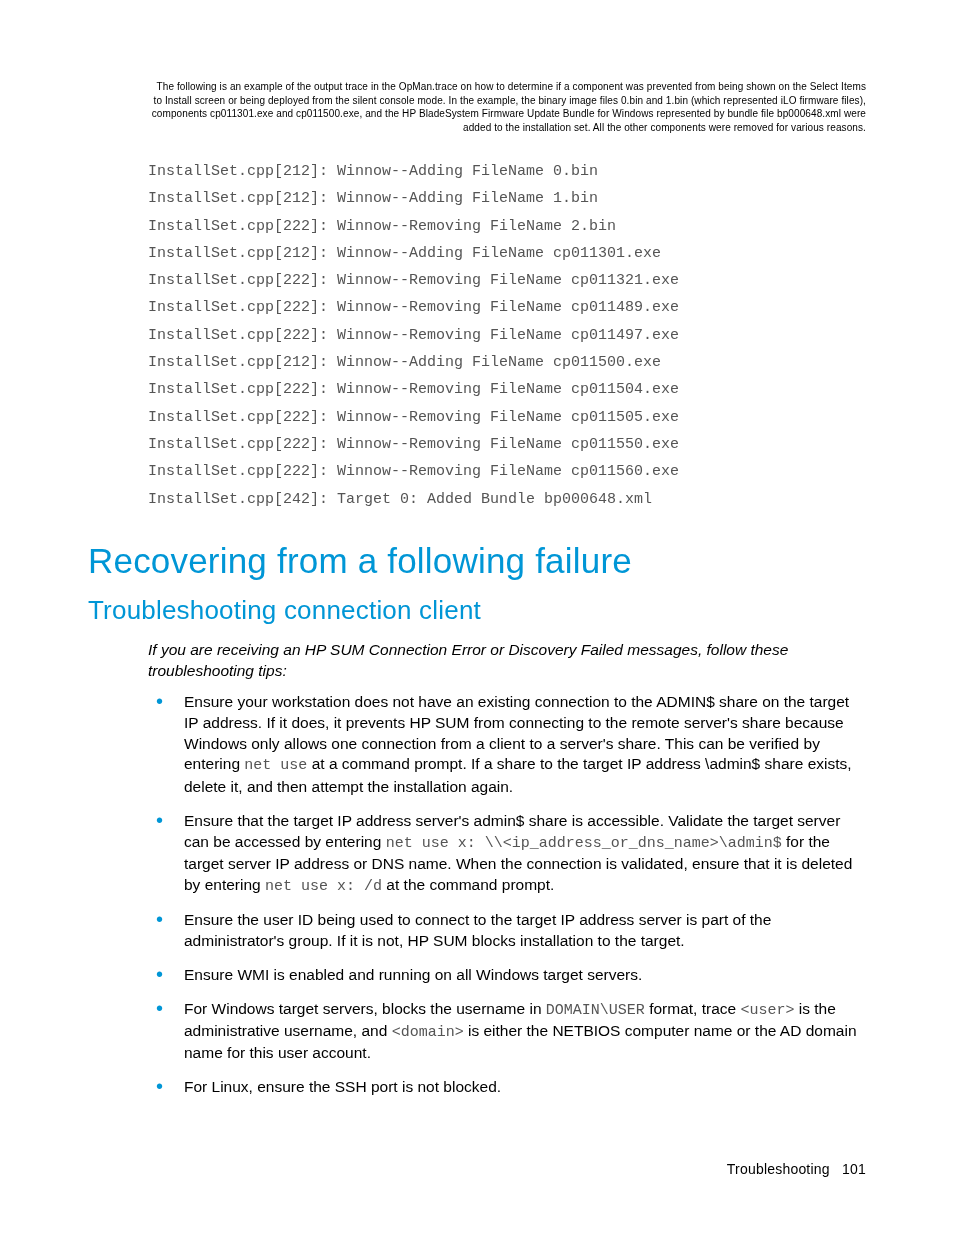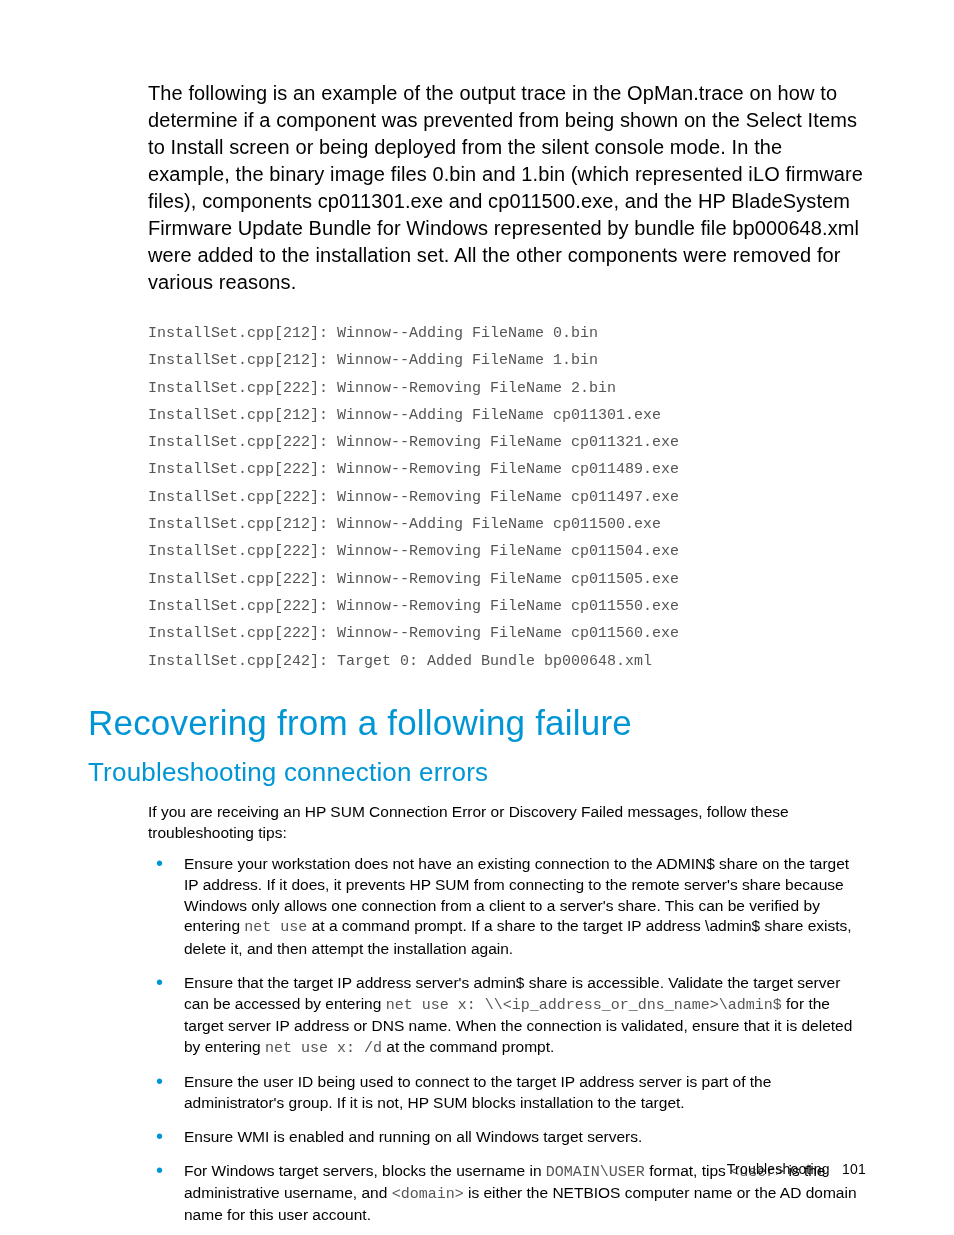--- a/index.html
+++ b/index.html
@@ -14,24 +14,25 @@
     position: relative;
     box-sizing: border-box;
   }
   .page {
     padding: 80px 88px 0 88px;
   }
   .intro-wrap {
     margin-left: 60px;
   }
   p.body {
-    font-size: 20px;
+    font-size: 10px;
     line-height: 1.35;
     margin: 0 0 8px 0;
     letter-spacing: 0.1px;
+    text-align: right;
   }
   pre.trace {
     font-family: "Courier New", Courier, monospace;
     font-size: 15px;
     color: #555;
     line-height: 1.82;
     margin: 24px 0 0 0;
     white-space: pre;
   }
   h1.section {
@@ -47,20 +48,21 @@
     color: #0096d6;
     margin: 14px 0 8px 0;
     letter-spacing: 0.2px;
   }
   .tips-intro {
     margin-left: 60px;
     font-size: 15.5px;
     line-height: 1.35;
     margin-top: 14px;
     margin-bottom: 10px;
+    font-style: italic;
   }
   ul.bullets {
     list-style: none;
     margin: 0 0 0 60px;
     padding: 0;
   }
   ul.bullets > li {
     position: relative;
     padding-left: 36px;
     font-size: 15.5px;
@@ -107,30 +109,30 @@
 InstallSet.cpp[212]: Winnow--Adding FileName cp011500.exe
 InstallSet.cpp[222]: Winnow--Removing FileName cp011504.exe
 InstallSet.cpp[222]: Winnow--Removing FileName cp011505.exe
 InstallSet.cpp[222]: Winnow--Removing FileName cp011550.exe
 InstallSet.cpp[222]: Winnow--Removing FileName cp011560.exe
 InstallSet.cpp[242]: Target 0: Added Bundle bp000648.xml</pre>
   </div>
 
   <h1 class="section">Recovering from a following failure</h1>
 
-  <h2 class="subsection">Troubleshooting connection errors</h2>
+  <h2 class="subsection">Troubleshooting connection client</h2>
 
   <p class="tips-intro">If you are receiving an HP SUM Connection Error or Discovery Failed messages, follow these troubleshooting tips:</p>
 
   <ul class="bullets" id="bullet-list">
       <li><span>Ensure your workstation does not have an existing connection to the ADMIN$ share on the target IP address. If it does, it prevents HP SUM from connecting to the remote server's share because Windows only allows one connection from a client to a server's share. This can be verified by entering </span><span class="mono">net use</span><span> at a command prompt. If a share to the target IP address \admin$ share exists, delete it, and then attempt the installation again.</span></li>
       <li><span>Ensure that the target IP address server's admin$ share is accessible. Validate the target server can be accessed by entering </span><span class="mono">net use x: \\&lt;ip_address_or_dns_name&gt;\admin$</span><span> for the target server IP address or DNS name. When the connection is validated, ensure that it is deleted by entering </span><span class="mono">net use x: /d</span><span> at the command prompt.</span></li>
       <li><span>Ensure the user ID being used to connect to the target IP address server is part of the administrator's group. If it is not, HP SUM blocks installation to the target.</span></li>
       <li><span>Ensure WMI is enabled and running on all Windows target servers.</span></li>
-      <li><span>For Windows target servers, blocks the username in </span><span class="mono">DOMAIN\USER</span><span> format, tips </span><span class="mono">&lt;user&gt;</span><span> is the administrative username, and </span><span class="mono">&lt;domain&gt;</span><span> is either the NETBIOS computer name or the AD domain name for this user account.</span></li>
+      <li><span>For Windows target servers, blocks the username in </span><span class="mono">DOMAIN\USER</span><span> format, trace </span><span class="mono">&lt;user&gt;</span><span> is the administrative username, and </span><span class="mono">&lt;domain&gt;</span><span> is either the NETBIOS computer name or the AD domain name for this user account.</span></li>
       <li><span>For Linux, ensure the SSH port is not blocked.</span></li>
     </ul>
 
 </div>
 
 <div class="footer">
   <span>Troubleshooting</span>&nbsp;&nbsp;&nbsp;<span>101</span>
 </div>
 
 </body></html>

